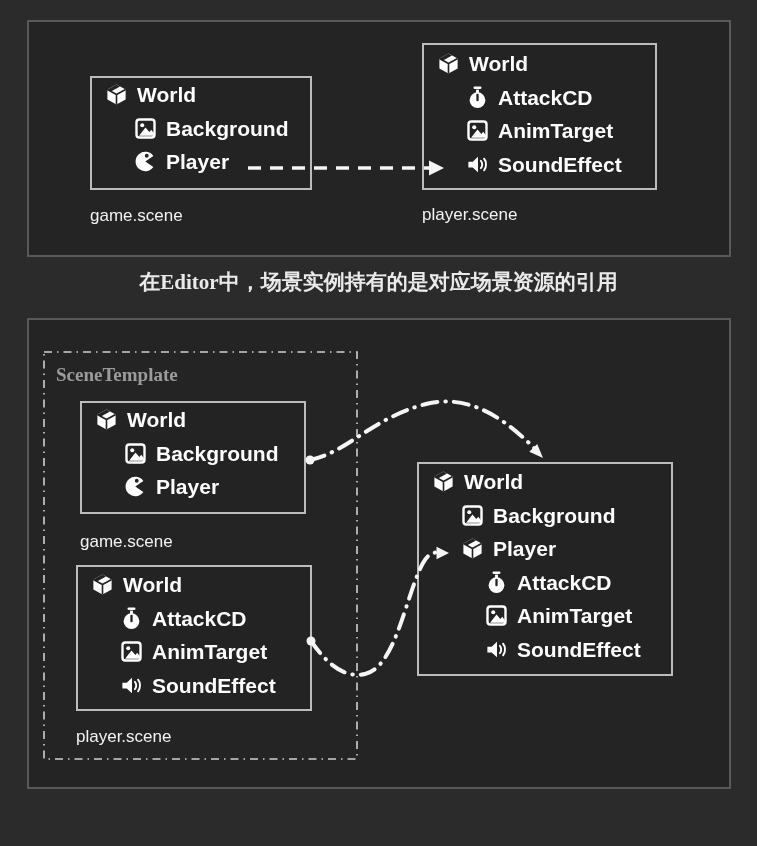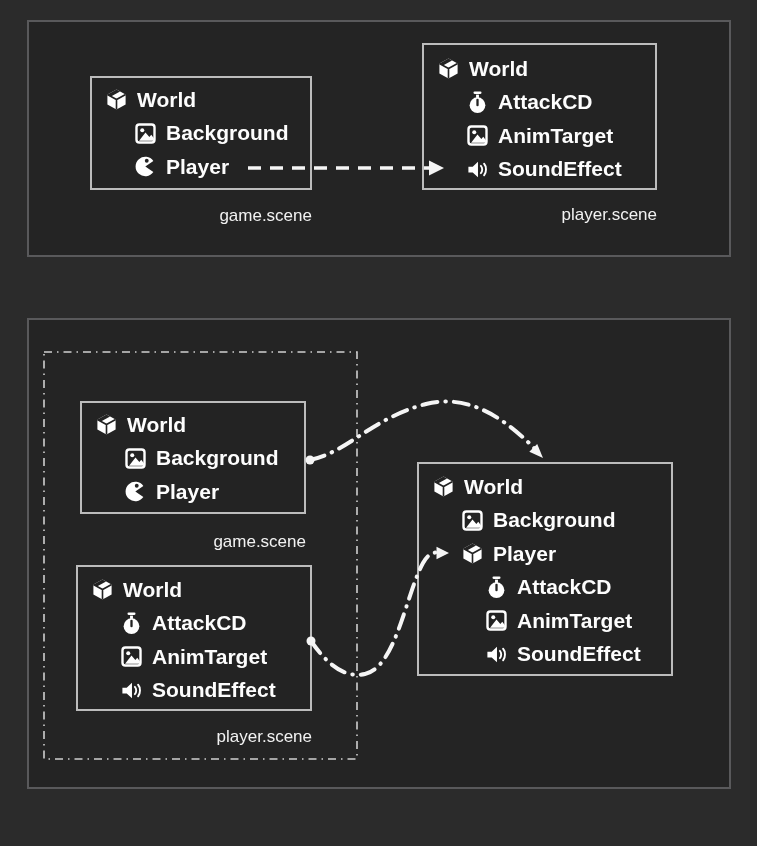--- a/index.html
+++ b/index.html
@@ -11,27 +11,27 @@
   .section-box{
     position:absolute; background:#242424;
     border:2px solid #59595b; box-sizing:border-box;
   }
   .tree-box{
     position:absolute; background:#232323;
     border:2px solid #bcbcbc; box-sizing:border-box;
     padding-top:5px;
   }
   .node{
-    height:33.5px; display:flex; align-items:center;
+    height:33.5px; display:flex; 
     font-size:21px; font-weight:600; color:#fdfdfd; white-space:nowrap;
   }
   .node .icon{ width:23px; height:23px; margin-right:9px; flex:0 0 auto; display:inline-block; }
   .node .icon svg{ width:23px; height:23px; display:block; }
   .scene-caption{
-    position:absolute; text-align:right; font-size:17px; color:#f2f2f2;
+    position:absolute; text-align:left; font-size:17px; color:#f2f2f2;
     font-weight:400;
   }
   .big-caption{
     position:absolute; left:0; width:757px; text-align:center;
     font-family:"Liberation Serif", serif; font-weight:bold; color:#eaeaea;
   }
   #caption-editor{ top:268px; font-size:21px; }
   #caption-runtime{ top:804px; font-size:23px; }
   #template-label{
     position:absolute; left:56px; top:364px;
@@ -121,23 +121,25 @@
             <path fill="#fff" d="M2.5 9 H7 L12.5 4 V20 L7 15 H2.5 Z"></path>
             <path stroke="#fff" stroke-width="2" fill="none" stroke-linecap="round" d="M15.5 8.2 C17.4 10.2 17.4 13.8 15.5 15.8"></path>
             <path stroke="#fff" stroke-width="2" fill="none" stroke-linecap="round" d="M18.9 6 C21.5 8.8 21.5 15.2 18.9 18"></path>
           </svg>
         </span>
         <span class="node-label">SoundEffect</span>
       </div>
     </div>
   <div class="scene-caption" style="left:422px; top:205px; width:235px;">player.scene</div>
 
+  <div id="caption-editor" class="big-caption">在Editor中，场景实例持有的是对应场景资源的引用</div>
 
   <div class="section-box" style="left:27px; top:318px; width:704px; height:471px;"></div>
 
+  <div id="template-label">SceneTemplate</div>
 
   <div class="tree-box" style="left:80px; top:401px; width:226px; height:113px;">
       <div class="node" style="padding-left: 13px;">
         <span class="icon">
           <svg viewBox="0 0 24 24">
             <path fill="#fff" d="M12 1.5 L21.5 6.75 V17.25 L12 22.5 L2.5 17.25 V6.75 Z"></path>
             <path fill="#232323" d="M12 1.5 L2.5 6.75 L6.2 8.8 L15.7 3.55 Z"></path>
             <path stroke="#232323" stroke-width="1.7" fill="none" d="M2.5 6.75 L12 12 L21.5 6.75 M12 12 V22.5"></path>
           </svg>
         </span>

